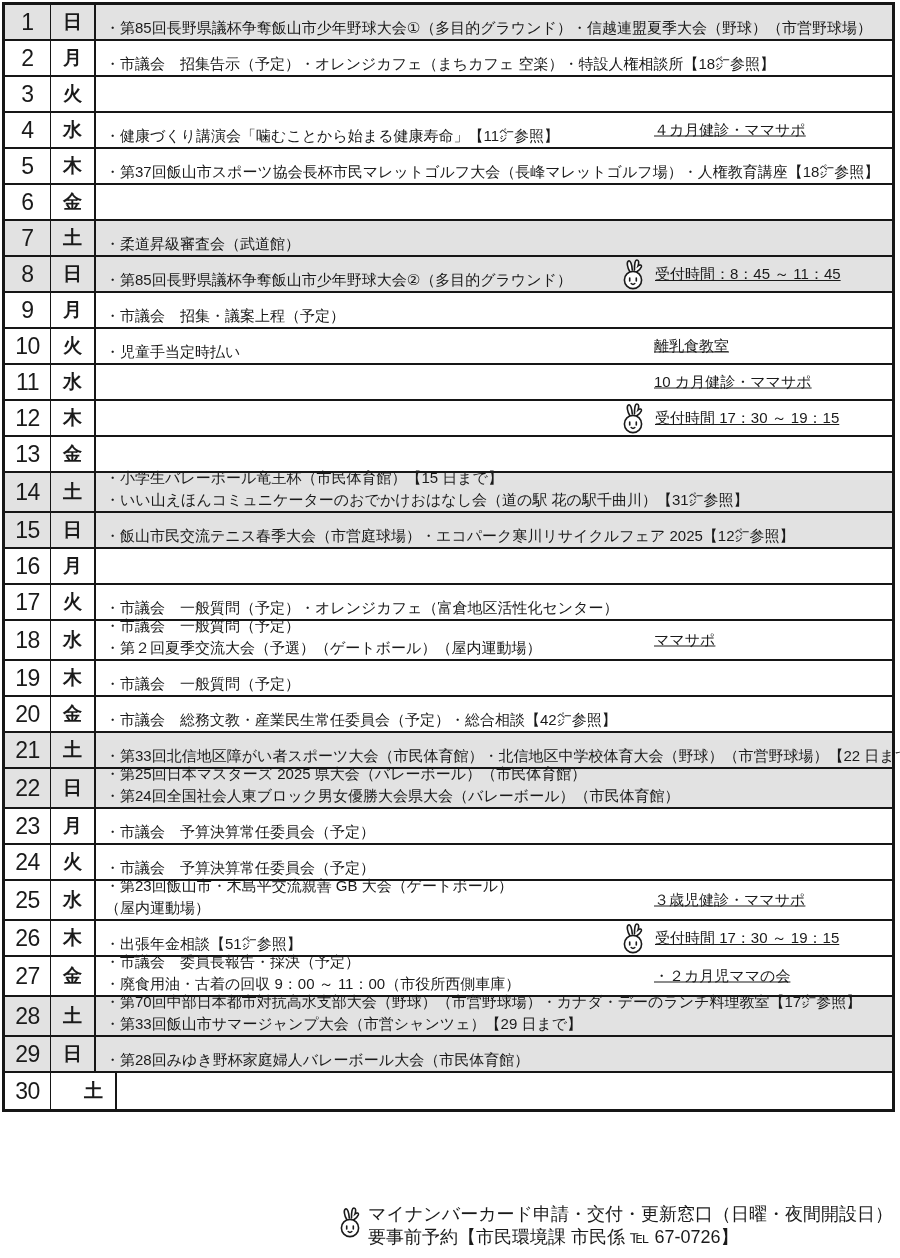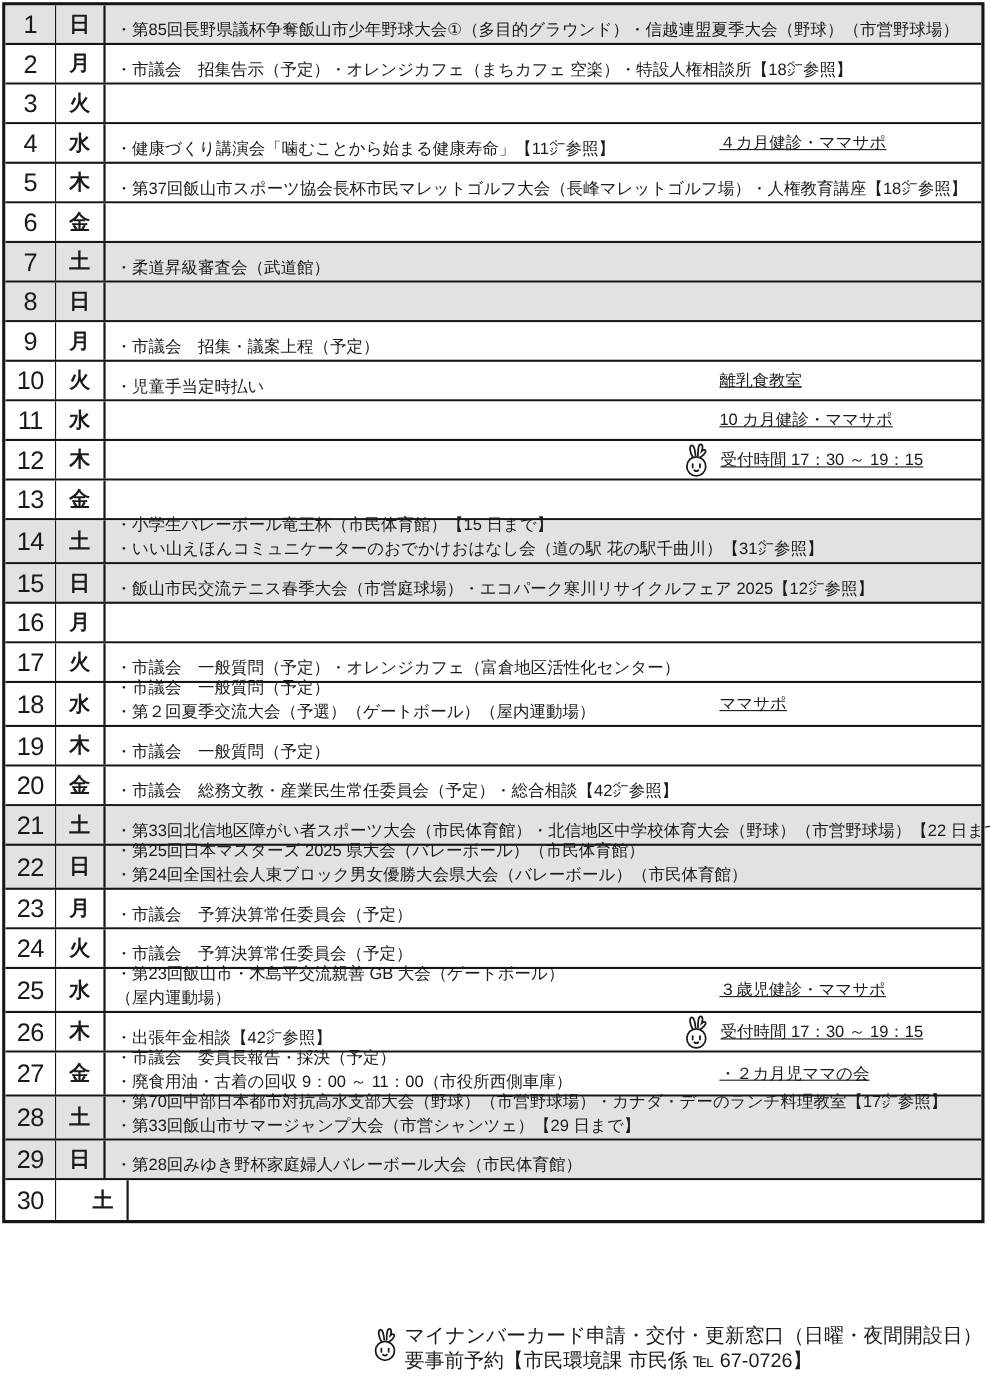--- a/index.html
+++ b/index.html
@@ -127,20 +127,38 @@
         <div class="ev-lines">
             <div class="ev-line">・柔道昇級審査会（武道館）</div>
           </div>
 
       </div>
     </div>
 
     <div class="row shaded">
       <div class="cell cell-day">8</div>
       <div class="cell cell-wd">日</div>
+      <div class="cell cell-ev">
+        <div class="ev-lines">
+            <div class="ev-line">・第85回長野県議杯争奪飯山市少年野球大会②（多目的グラウンド）</div>
+          </div>
+        <div class="right-note with-rabbit">
+          <span class="rabbit">
+            <svg width="26" height="32" viewBox="0 0 26 32" fill="none" stroke="#1a1a1a" stroke-width="1.6" stroke-linecap="round">
+              <path d="M10,14 C7,9 6.5,4 8.5,3 C10.5,2 12,7 12.3,12" fill="#fff"></path>
+              <path d="M14.5,12 C14.5,6 15,2 17,2 C19,2 19,5 18,8 C20,6.2 22,6.8 21.3,9 C20.6,11 18,13 16.5,14" fill="#fff"></path>
+              <circle cx="13" cy="22" r="8.6" fill="#fff"></circle>
+              <path d="M9.7,20 L9.7,23"></path>
+              <path d="M16.3,20 L16.3,23"></path>
+              <path d="M11.2,25.5 Q13,27.2 14.8,25.5"></path>
+            </svg>
+          </span>
+          <span class="note-text">受付時間：8：45 ～ 11：45</span>
+        </div>
+      </div>
     </div>
 
     <div class="row">
       <div class="cell cell-day">9</div>
       <div class="cell cell-wd">月</div>
       <div class="cell cell-ev">
         <div class="ev-lines">
             <div class="ev-line">・市議会　招集・議案上程（予定）</div>
           </div>
 
@@ -341,21 +359,21 @@
           <span class="note-text">３歳児健診・ママサポ</span>
         </div>
       </div>
     </div>
 
     <div class="row">
       <div class="cell cell-day">26</div>
       <div class="cell cell-wd">木</div>
       <div class="cell cell-ev">
         <div class="ev-lines">
-            <div class="ev-line">・出張年金相談【42㌻参照】</div>
+            <div class="ev-line">・出張年金相談【51㌻参照】</div>
           </div>
         <div class="right-note with-rabbit">
           <span class="rabbit">
             <svg width="26" height="32" viewBox="0 0 26 32" fill="none" stroke="#1a1a1a" stroke-width="1.6" stroke-linecap="round">
               <path d="M10,14 C7,9 6.5,4 8.5,3 C10.5,2 12,7 12.3,12" fill="#fff"></path>
               <path d="M14.5,12 C14.5,6 15,2 17,2 C19,2 19,5 18,8 C20,6.2 22,6.8 21.3,9 C20.6,11 18,13 16.5,14" fill="#fff"></path>
               <circle cx="13" cy="22" r="8.6" fill="#fff"></circle>
               <path d="M9.7,20 L9.7,23"></path>
               <path d="M16.3,20 L16.3,23"></path>
               <path d="M11.2,25.5 Q13,27.2 14.8,25.5"></path>

